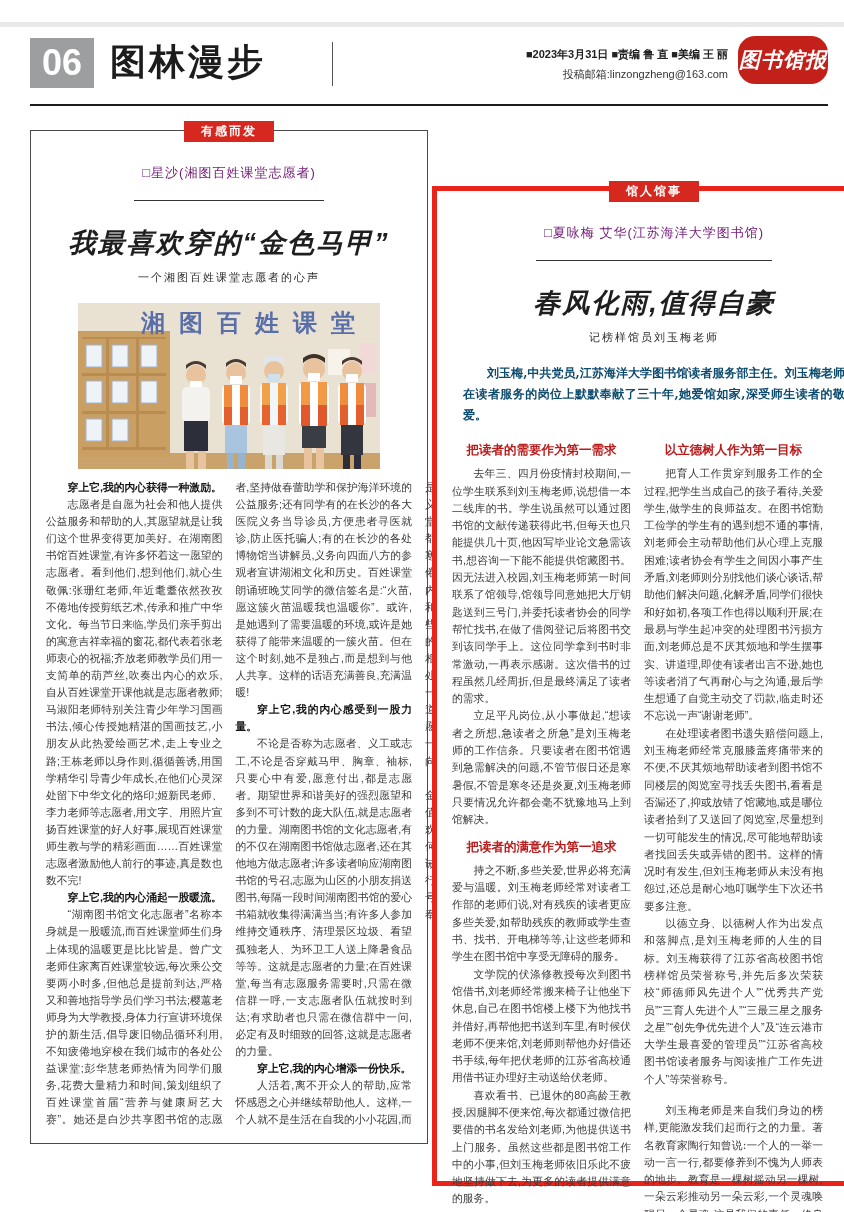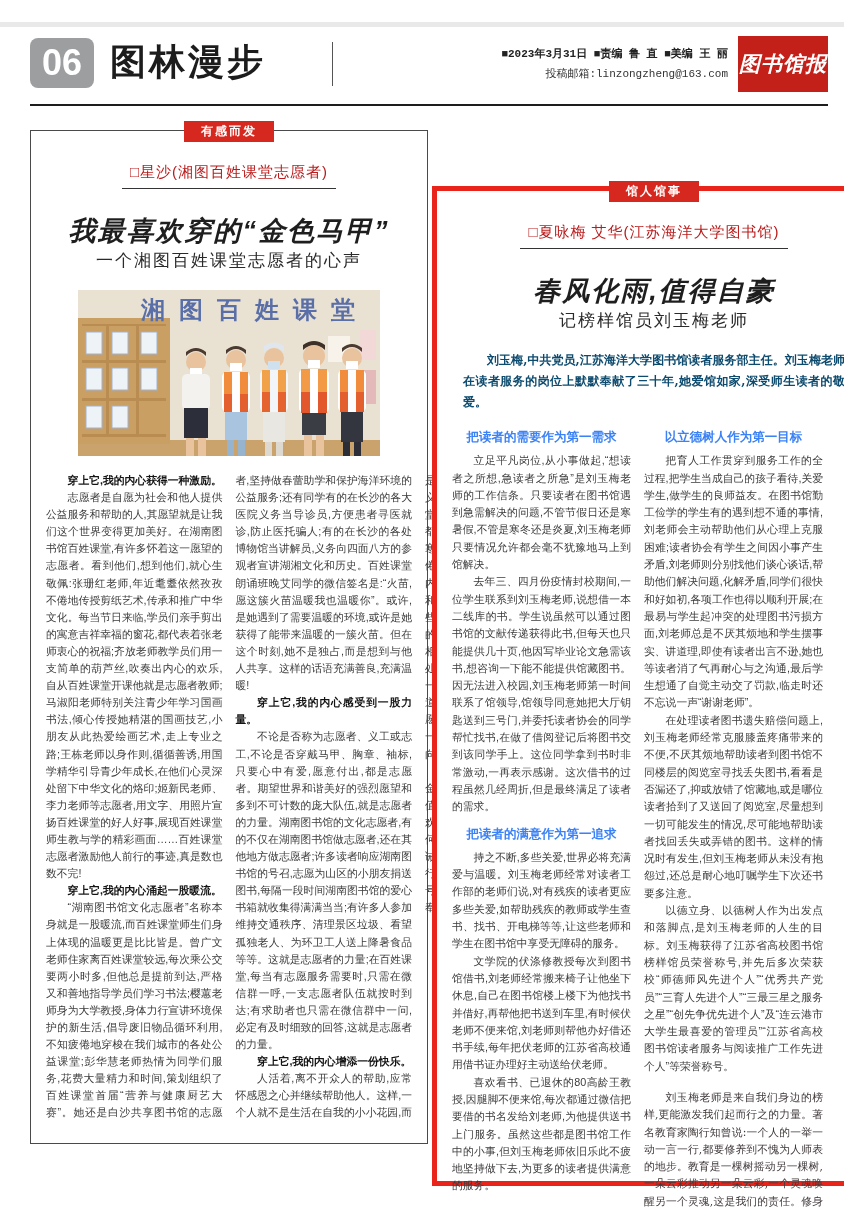--- a/index.html
+++ b/index.html
@@ -7,59 +7,59 @@
   body {
     width:844px; height:1212px; position:relative; overflow:hidden;
     font-family:"Liberation Sans", sans-serif; color:#222;
   }
   .top-strip { position:absolute; left:0; top:22px; width:844px; height:5px; background:#e9e9e9; }
 
   
   .masthead { position:absolute; left:30px; top:36px; width:798px; height:60px; }
   .pageno {
     position:absolute; left:0; top:2px; width:64px; height:50px; background:#9c9ea0;
-    color:#fff; font-size:36px; font-weight:bold; display:flex; align-items:center; justify-content:center;border-radius:8px;
+    color:#fff; font-size:36px; font-weight:bold; display:flex; align-items:center; justify-content:center;
   }
   .sec-cn { position:absolute; left:80px; top:2px; font-size:36px; font-weight:600; letter-spacing:3px; color:#1c1c1c; }
   .sec-divider { position:absolute; left:302px; top:6px; width:1px; height:44px; background:#555; }
   .sec-en { position:absolute; left:316px; top:6px; font-size:33px; font-weight:400; color:#2e2e2e; }
-  .mast-meta { position:absolute; right:100px; top:8px; text-align:right; line-height:20px;font-family:Liberation Mono, monospace; }
+  .mast-meta { position:absolute; right:100px; top:8px; text-align:right; line-height:20px; }
   .mast-meta .m1 { font-size:11px; color:#222; font-weight:bold; }
   .mast-meta .m2 { font-size:11px; color:#333; }
   .paper-logo {
-    position:absolute; right:0; top:0; width:90px; height:56px; background:#c3201a;
+    position:absolute; right:0; top:0; width:90px; height:48px; background:#c3201a;
     color:#fff; display:flex; align-items:center; justify-content:center;
-    font-family:"DejaVu Serif", serif; font-style:italic; font-weight:bold; font-size:21px; letter-spacing:1px;
+    font-family:"DejaVu Serif", serif; font-style:italic; font-weight:bold; font-size:21px; letter-spacing:1px;border-radius:17px;
   }
   .mast-rule { position:absolute; left:30px; top:104px; width:798px; height:2px; background:#1d1d1d; }
 
   
   .left-box {
     position:absolute; left:30px; top:130px; width:398px; height:1014px;
     border:1px solid #4a4a4a; background:#fff;
   }
   .right-box {
     position:absolute; left:432px; top:186px; width:444px; height:1000px;
     border:5px solid #e8241b; background:#fff;
   }
   .tag {
     position:absolute; top:-10px; left:50%; transform:translateX(-50%);
     background:#d6281e; color:#fff; font-size:12px; font-weight:bold;
     padding:2px 17px; letter-spacing:2px; white-space:nowrap;
   }
   .author-line { text-align:center; margin-top:32px; }
   .author-line span {
-    display:inline-block; font-size:15px; color:#b91c1c; letter-spacing:1px;
-    border-bottom:1px solid #333; padding:0 8px 6px 8px;
+    display:inline-block; font-size:13px; color:#701a75; letter-spacing:1px;
+    border-bottom:1px solid #333; padding:0 8px 18px 8px;
   }
   .art-title { text-align:center; font-size:27px; font-weight:600; letter-spacing:2px; color:#1e1e1e; margin-top:24px;font-style:italic; }
-  .art-sub   { text-align:center; font-size:17px; font-weight:400; letter-spacing:2px; color:#2a2a2a; }
-
-  
-  .photo { position:relative; width:302px; height:166px; margin:18px auto 16px auto; overflow:hidden; }
+  .art-sub   { text-align:center; font-size:11px; font-weight:400; letter-spacing:2px; color:#2a2a2a; margin-top:9px; }
+
+  
+  .photo { position:relative; width:302px; height:166px; margin:18px auto 10px auto; overflow:hidden; }
   .photo svg { display:block; }
   .photo-banner {
     position:absolute; left:58px; top:4px; width:238px; text-align:center;
     font-size:24px; font-weight:bold; color:#5a6fa8; letter-spacing:14px; white-space:nowrap;
   }
 
   
   .body-cols {
     height:662px; margin:8px 15px 0 15px;
     column-count:2; column-gap:13px; column-fill:auto;
@@ -67,21 +67,21 @@
   }
   .body-cols p { text-indent:2em; }
   .body-cols p.bold-para { font-weight:bold; color:#141414; }
 
   .intro-para {
     margin:18px 26px 0 26px; font-family:"DejaVu Serif", serif;
     font-size:12px; line-height:21px; color:#0c4a6e; text-indent:2em; text-align:justify; font-weight:bold;
   }
   .rb-cols { display:flex; gap:13px; margin:16px 15px 0 15px; }
   .rb-col { width:179px; font-size:10.8px; line-height:17.3px; text-align:justify; color:#3b3b3b; }
-  .rb-col h4 { font-size:12.5px; text-align:center; color:#3b82f6; margin:10px 0 6px 0; font-weight:bold; }
+  .rb-col h4 { font-size:12.5px; text-align:center; color:#b91c1c; margin:10px 0 6px 0; font-weight:bold; }
   .rb-col h4.first { margin-top:0; }
   .rb-col p { text-indent:2em; margin:0; }
   .rb-col p.serif-para { font-family:"DejaVu Serif", serif; color:#40393a; margin-top:14px; }
 </style>
 </head>
 <body>
 
 <div class="top-strip"></div>
 
 <div class="masthead">
@@ -208,22 +208,22 @@
     <span>□夏咏梅 艾华(江苏海洋大学图书馆)</span>
   </div>
   <div class="art-title">春风化雨,值得自豪</div>
   <div class="art-sub">记榜样馆员刘玉梅老师</div>
 
   <div class="intro-para">刘玉梅,中共党员,江苏海洋大学图书馆读者服务部主任。刘玉梅老师在读者服务的岗位上默默奉献了三十年,她爱馆如家,深受师生读者的敬爱。</div>
 
   <div class="rb-cols">
     <div class="rb-col">
       <h4 class="first">把读者的需要作为第一需求</h4>
+      <p>去年三、四月份疫情封校期间,一位学生联系到刘玉梅老师,说想借一本二线库的书。学生说虽然可以通过图书馆的文献传递获得此书,但每天也只能提供几十页,他因写毕业论文急需该书,想咨询一下能不能提供馆藏图书。因无法进入校园,刘玉梅老师第一时间联系了馆领导,馆领导同意她把大厅钥匙送到三号门,并委托读者协会的同学帮忙找书,在做了借阅登记后将图书交到该同学手上。这位同学拿到书时非常激动,一再表示感谢。这次借书的过程虽然几经周折,但是最终满足了读者的需求。</p>
       <p>立足平凡岗位,从小事做起,“想读者之所想,急读者之所急”是刘玉梅老师的工作信条。只要读者在图书馆遇到急需解决的问题,不管节假日还是寒暑假,不管是寒冬还是炎夏,刘玉梅老师只要情况允许都会毫不犹豫地马上到馆解决。</p>
-      <p>去年三、四月份疫情封校期间,一位学生联系到刘玉梅老师,说想借一本二线库的书。学生说虽然可以通过图书馆的文献传递获得此书,但每天也只能提供几十页,他因写毕业论文急需该书,想咨询一下能不能提供馆藏图书。因无法进入校园,刘玉梅老师第一时间联系了馆领导,馆领导同意她把大厅钥匙送到三号门,并委托读者协会的同学帮忙找书,在做了借阅登记后将图书交到该同学手上。这位同学拿到书时非常激动,一再表示感谢。这次借书的过程虽然几经周折,但是最终满足了读者的需求。</p>
       <h4>把读者的满意作为第一追求</h4>
       <p>持之不断,多些关爱,世界必将充满爱与温暖。刘玉梅老师经常对读者工作部的老师们说,对有残疾的读者更应多些关爱,如帮助残疾的教师或学生查书、找书、开电梯等等,让这些老师和学生在图书馆中享受无障碍的服务。</p>
       <p>文学院的伏涤修教授每次到图书馆借书,刘老师经常搬来椅子让他坐下休息,自己在图书馆楼上楼下为他找书并借好,再帮他把书送到车里,有时候伏老师不便来馆,刘老师则帮他办好借还书手续,每年把伏老师的江苏省高校通用借书证办理好主动送给伏老师。</p>
       <p>喜欢看书、已退休的80高龄王教授,因腿脚不便来馆,每次都通过微信把要借的书名发给刘老师,为他提供送书上门服务。虽然这些都是图书馆工作中的小事,但刘玉梅老师依旧乐此不疲地坚持做下去,为更多的读者提供满意的服务。</p>
 
     </div>
     <div class="rb-col">
       <h4 class="first">以立德树人作为第一目标</h4>
       <p>把育人工作贯穿到服务工作的全过程,把学生当成自己的孩子看待,关爱学生,做学生的良师益友。在图书馆勤工俭学的学生有的遇到想不通的事情,刘老师会主动帮助他们从心理上克服困难;读者协会有学生之间因小事产生矛盾,刘老师则分别找他们谈心谈话,帮助他们解决问题,化解矛盾,同学们很快和好如初,各项工作也得以顺利开展;在最易与学生起冲突的处理图书污损方面,刘老师总是不厌其烦地和学生摆事实、讲道理,即使有读者出言不逊,她也等读者消了气再耐心与之沟通,最后学生想通了自觉主动交了罚款,临走时还不忘说一声“谢谢老师”。</p>
       <p>在处理读者图书遗失赔偿问题上,刘玉梅老师经常克服膝盖疼痛带来的不便,不厌其烦地帮助读者到图书馆不同楼层的阅览室寻找丢失图书,看看是否漏还了,抑或放错了馆藏地,或是哪位读者拾到了又送回了阅览室,尽量想到一切可能发生的情况,尽可能地帮助读者找回丢失或弄错的图书。这样的情况时有发生,但刘玉梅老师从未没有抱怨过,还总是耐心地叮嘱学生下次还书要多注意。</p>

